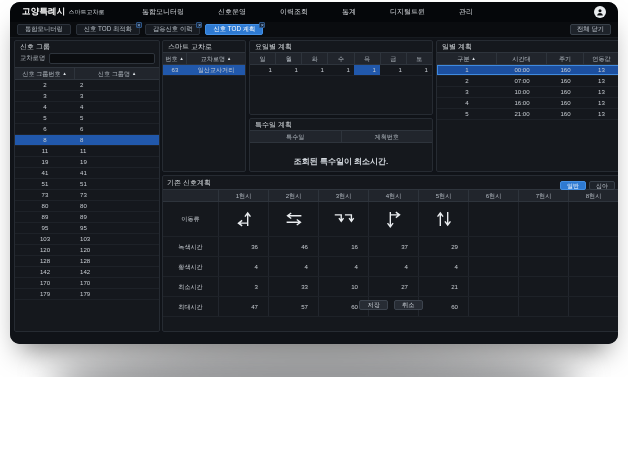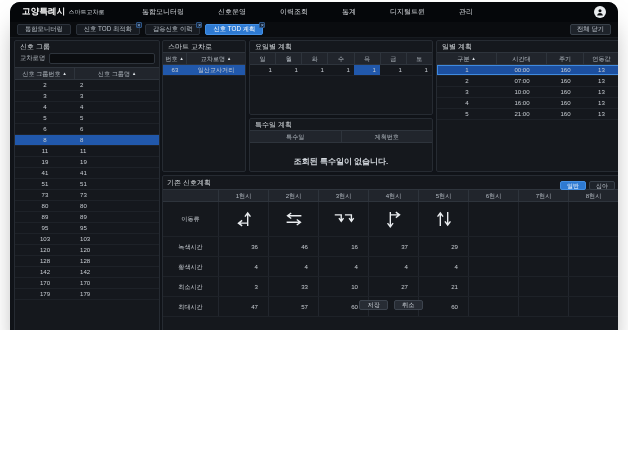--- a/index.html
+++ b/index.html
@@ -1,18 +1,18 @@
 <!DOCTYPE html>
 <html><head>
 <meta charset="utf-8">
 <style>
   html,body{margin:0;padding:0;width:628px;height:457px;background:#ffffff;
     font-family:"Liberation Sans","DejaVu Sans",sans-serif;}
   *{box-sizing:border-box;}
-  .stage{position:relative;width:628px;height:330px;overflow:hidden;}
+  .stage{position:relative;width:628px;height:377px;overflow:hidden;}
   .shadow-blob{position:absolute;left:48px;top:350px;width:532px;height:62px;
     background:rgba(72,74,78,.58);border-radius:50%;filter:blur(16px);}
   .window{position:absolute;left:10px;top:2px;width:608px;height:342px;background:#0e1014;
     border-radius:10px;overflow:hidden;box-shadow:0 16px 26px -10px rgba(0,0,0,.5);}
 
   
   .topbar{position:absolute;left:0;top:0;right:0;height:20px;background:#05070a;
     display:flex;align-items:center;}
   .logo{display:flex;align-items:baseline;gap:3px;padding-left:12px;min-width:128px;cursor:pointer;}
   .logo-main{color:#ffffff;font-weight:bold;font-size:8.5px;letter-spacing:.2px;}
@@ -271,21 +271,21 @@
             <div class="td trgt fl1">1</div>
           </div>
       </section>
 
       <section class="panel" id="p-special">
         <div class="ptitle">특수일 계획</div>
         <div class="thead">
           <div class="th" style="flex:1">특수일</div>
           <div class="th" style="flex:1">계획번호</div>
         </div>
-        <div class="empty-msg">조회된 특수일이 없습니다.</div>
+        <div class="empty-msg">조회된 특수일이 최소시간.</div>
       </section>
 
       <section class="panel" id="p-daily">
         <div class="ptitle">일별 계획</div>
         <div id="dp-head" class="thead">
             <div class="th dw1">구분<span class="caret">▲</span></div>
             <div class="th dw2">시간대</div>
             <div class="th dw3">주기</div>
             <div class="th dw4">연동값</div>
           </div>

